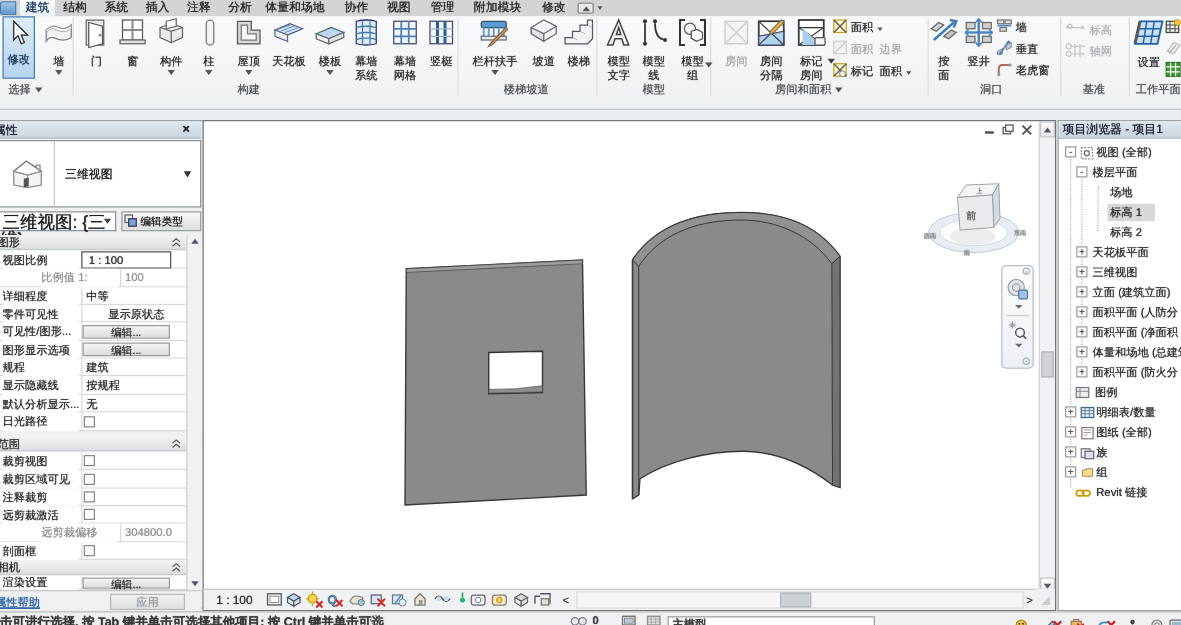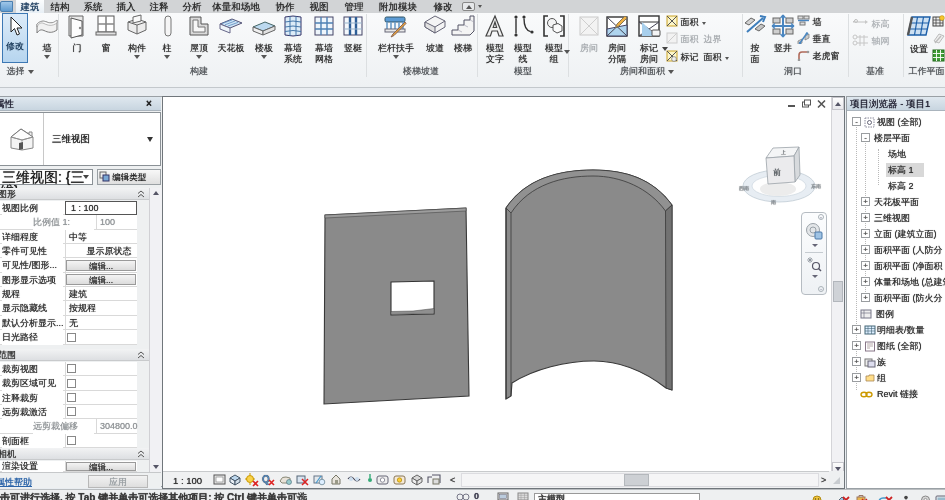--- a/index.html
+++ b/index.html
@@ -21,21 +21,21 @@
   .ri .lbl.dim, .dim { color:#a8acb0; }
   .arrow { width:0; height:0; border-left:3px solid transparent; border-right:3px solid transparent; border-top:4px solid #555; margin:1px auto 0; }
   .srow { position:absolute; height:13px; font-size:9px; color:#333; line-height:13px; white-space:nowrap; }
   .srow.dim { color:#b0b4b8; }
 
   
   .phead { background:linear-gradient(#dfe8ef,#c8d5e0); color:#223; font-size:9.5px; }
 
   
   #props { position:absolute; left:0; top:96px; width:163px; height:391px; background:#eef0f1; border:1px solid #9aa0a5; border-left:none; }
-  #props .row { position:absolute; left:0; width:137px; height:13px; font-size:9px; color:#333; background:#fff; }
+  #props .row { position:absolute; left:0; width:163px; height:13px; font-size:9px; color:#333; background:#fff; }
   #props .row .l { position:absolute; left:2px; top:0; width:61px; height:13px; line-height:13px; overflow:hidden; white-space:nowrap; background:#fff; }
   #props .row .v { position:absolute; left:65px; top:0; width:84px; height:13px; line-height:13px; border-left:1px solid #d9d9d9; padding-left:3px; overflow:hidden; white-space:nowrap; }
   #props .row { border-bottom:1px solid #d9d9d9; }
   #props .sect { position:absolute; left:0; width:149px; height:12px; background:linear-gradient(#f2f3f4,#dddfe2); border-bottom:1px solid #c8cacc; font-size:9px; color:#333; line-height:12px; }
   .chk { position:absolute; left:67px; top:2px; width:9px; height:9px; border:1px solid #888; background:#fff; }
   .btn { position:absolute; left:14px; top:1px; width:70px; height:11px; background:linear-gradient(#f4f4f4,#dcdcdc); border:1px solid #9a9a9a; font-size:8.5px; text-align:center; line-height:10px; color:#333; }
   .gv { color:#929699;margin-left:31px; }
 
   
   #canvas { position:absolute; left:162px; top:96px; width:683px; height:393px; background:#fff; border:1px solid #70767b; }

